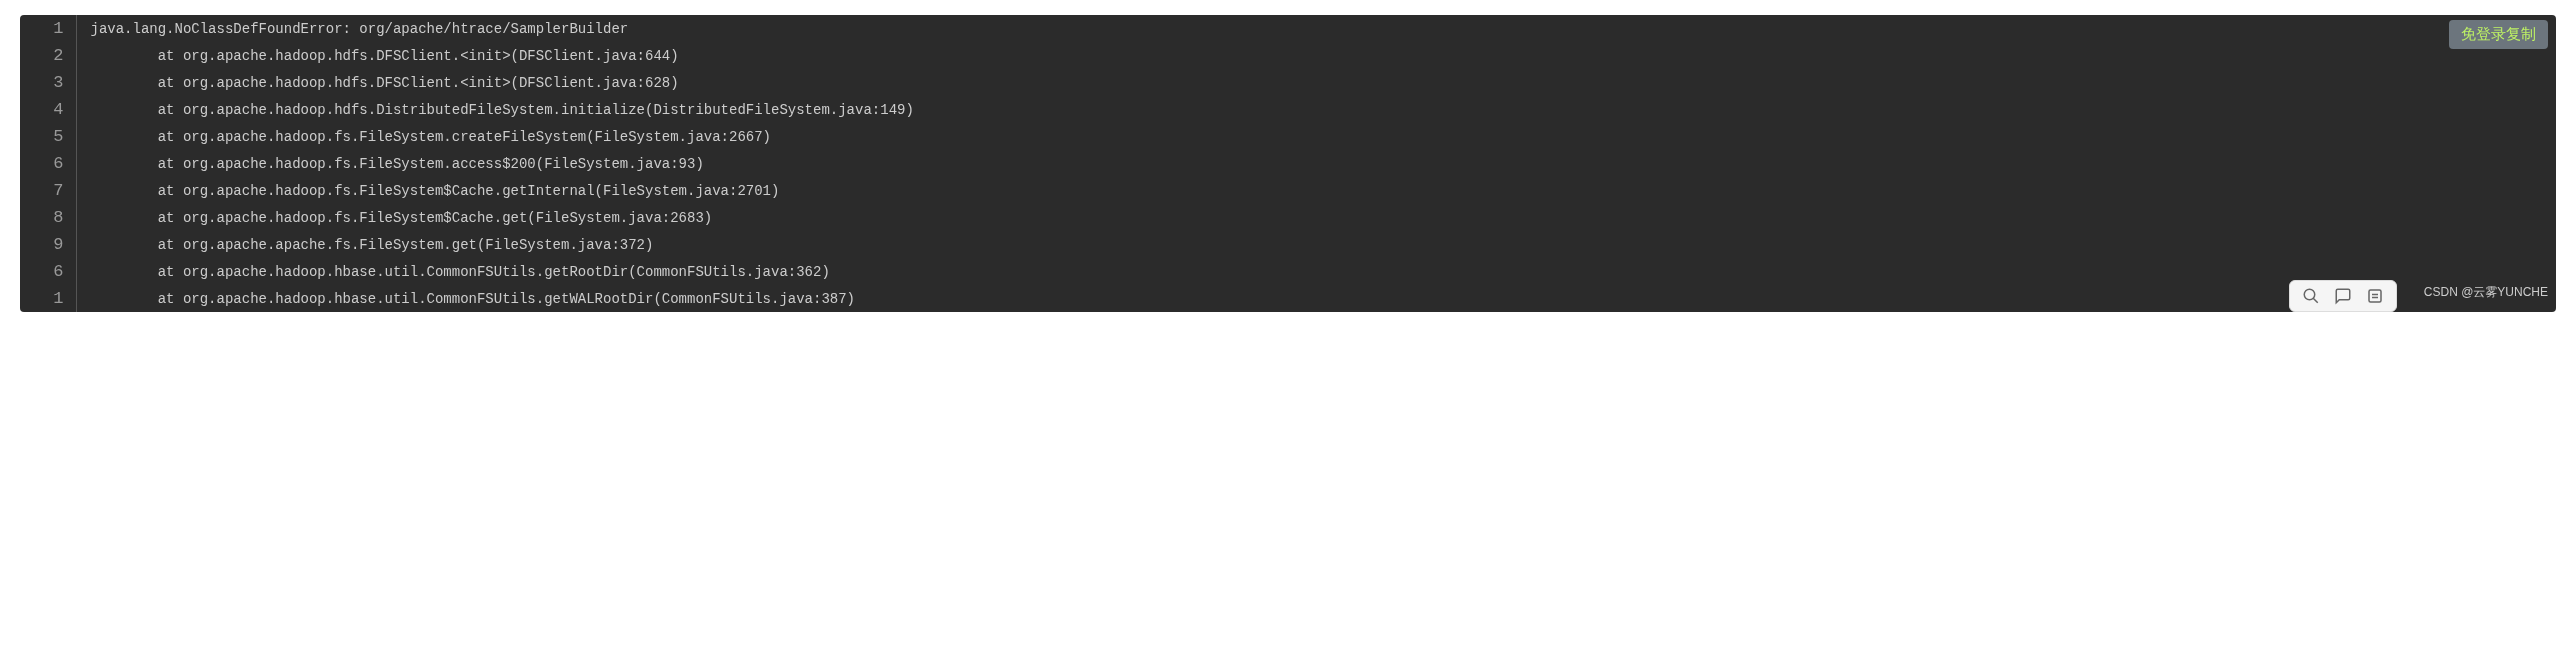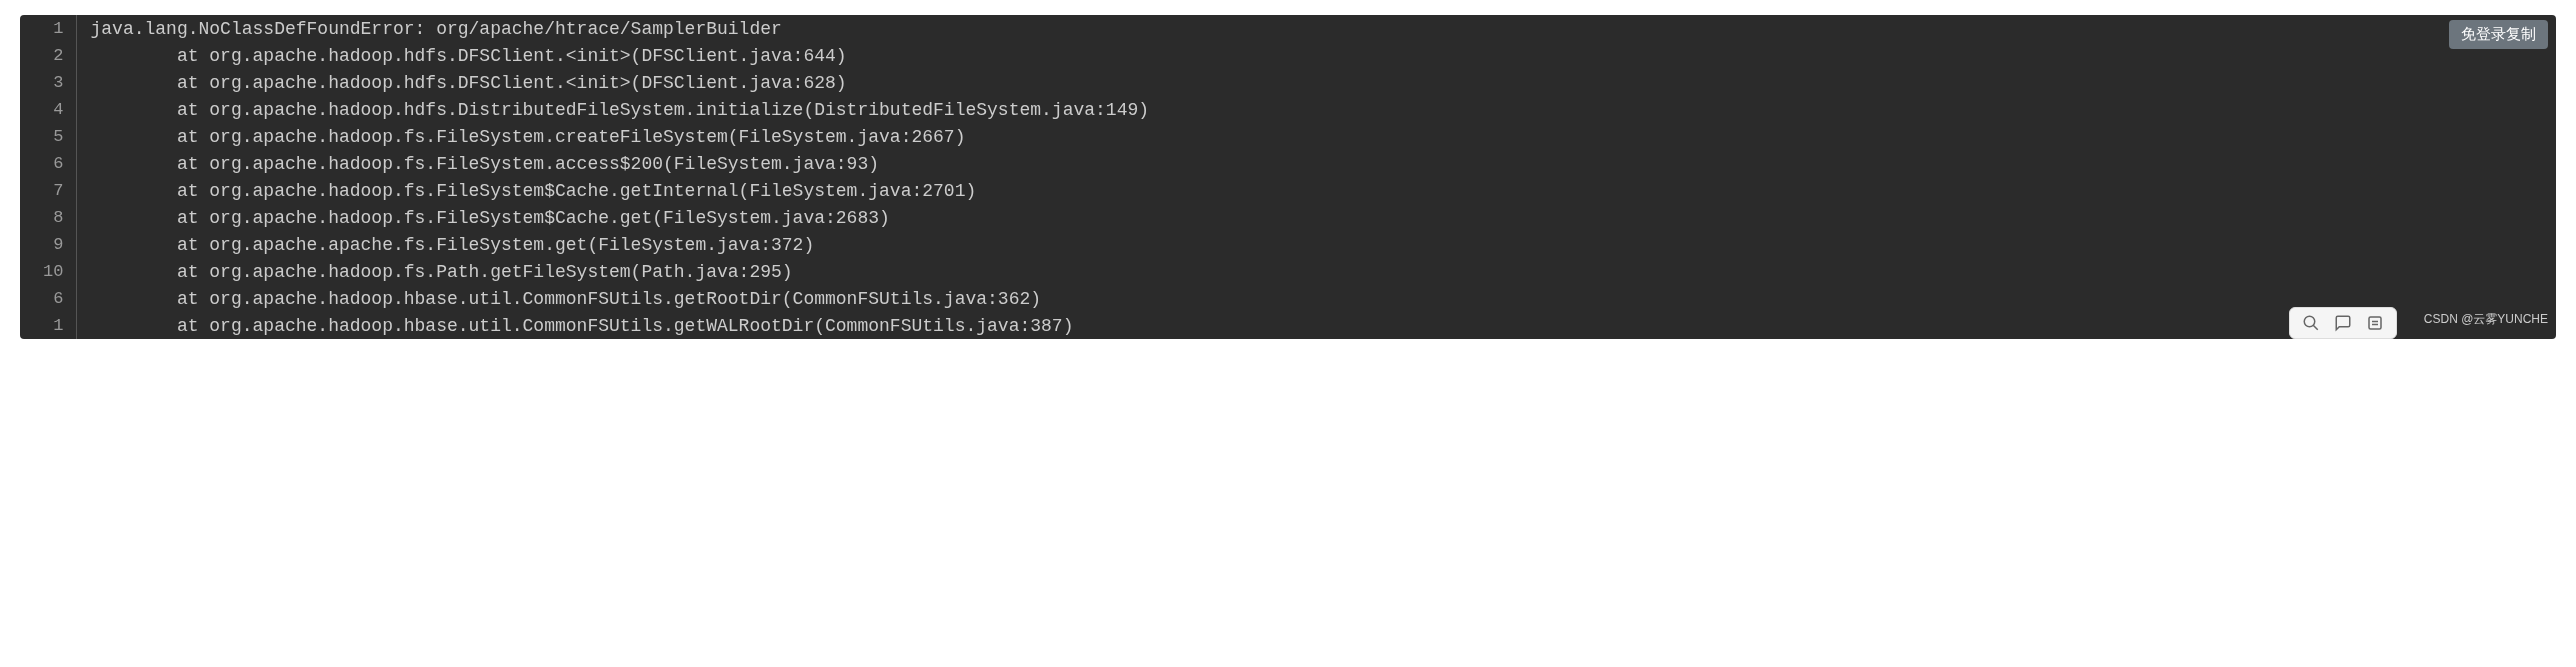--- a/index.html
+++ b/index.html
@@ -32,30 +32,30 @@
       padding-right: 12px;
       color: #999999;
       font-size: 17px;
       border-right: 1px solid #555555;
       user-select: none;
       vertical-align: middle;
     }
     .code-cell {
       padding-left: 14px;
       color: #cccccc;
-      font-size: 18px;
+      font-size: 14px;
       white-space: pre;
       vertical-align: middle;
     }
     .copy-button {
       position: absolute;
       top: 20px;
       right: 28px;
       background: #6c757d;
-      color: #ffffff;
+      color: #bef264;
       border: none;
       padding: 5px 12px;
       font-size: 15px;
       border-radius: 4px;
       cursor: pointer;
       z-index: 10;
     }
     .bottom-toolbar {
       position: absolute;
       bottom: 15px;
@@ -123,24 +123,20 @@
         </tr>
         <tr class="code-row">
           <td class="line-number-cell">8</td>
           <td class="code-cell">        at org.apache.hadoop.fs.FileSystem$Cache.get(FileSystem.java:2683)</td>
         </tr>
         <tr class="code-row">
           <td class="line-number-cell">9</td>
           <td class="code-cell">        at org.apache.apache.fs.FileSystem.get(FileSystem.java:372)</td>
         </tr>
         <tr class="code-row">
-          <td class="line-number-cell">10</td>
-          <td class="code-cell">        at org.apache.hadoop.fs.Path.getFileSystem(Path.java:295)</td>
-        </tr>
-        <tr class="code-row">
           <td class="line-number-cell">6</td>
           <td class="code-cell">        at org.apache.hadoop.hbase.util.CommonFSUtils.getRootDir(CommonFSUtils.java:362)</td>
         </tr>
         <tr class="code-row">
           <td class="line-number-cell">1</td>
           <td class="code-cell">        at org.apache.hadoop.hbase.util.CommonFSUtils.getWALRootDir(CommonFSUtils.java:387)</td>
         </tr>
       </tbody>
   </table>
 </div>

